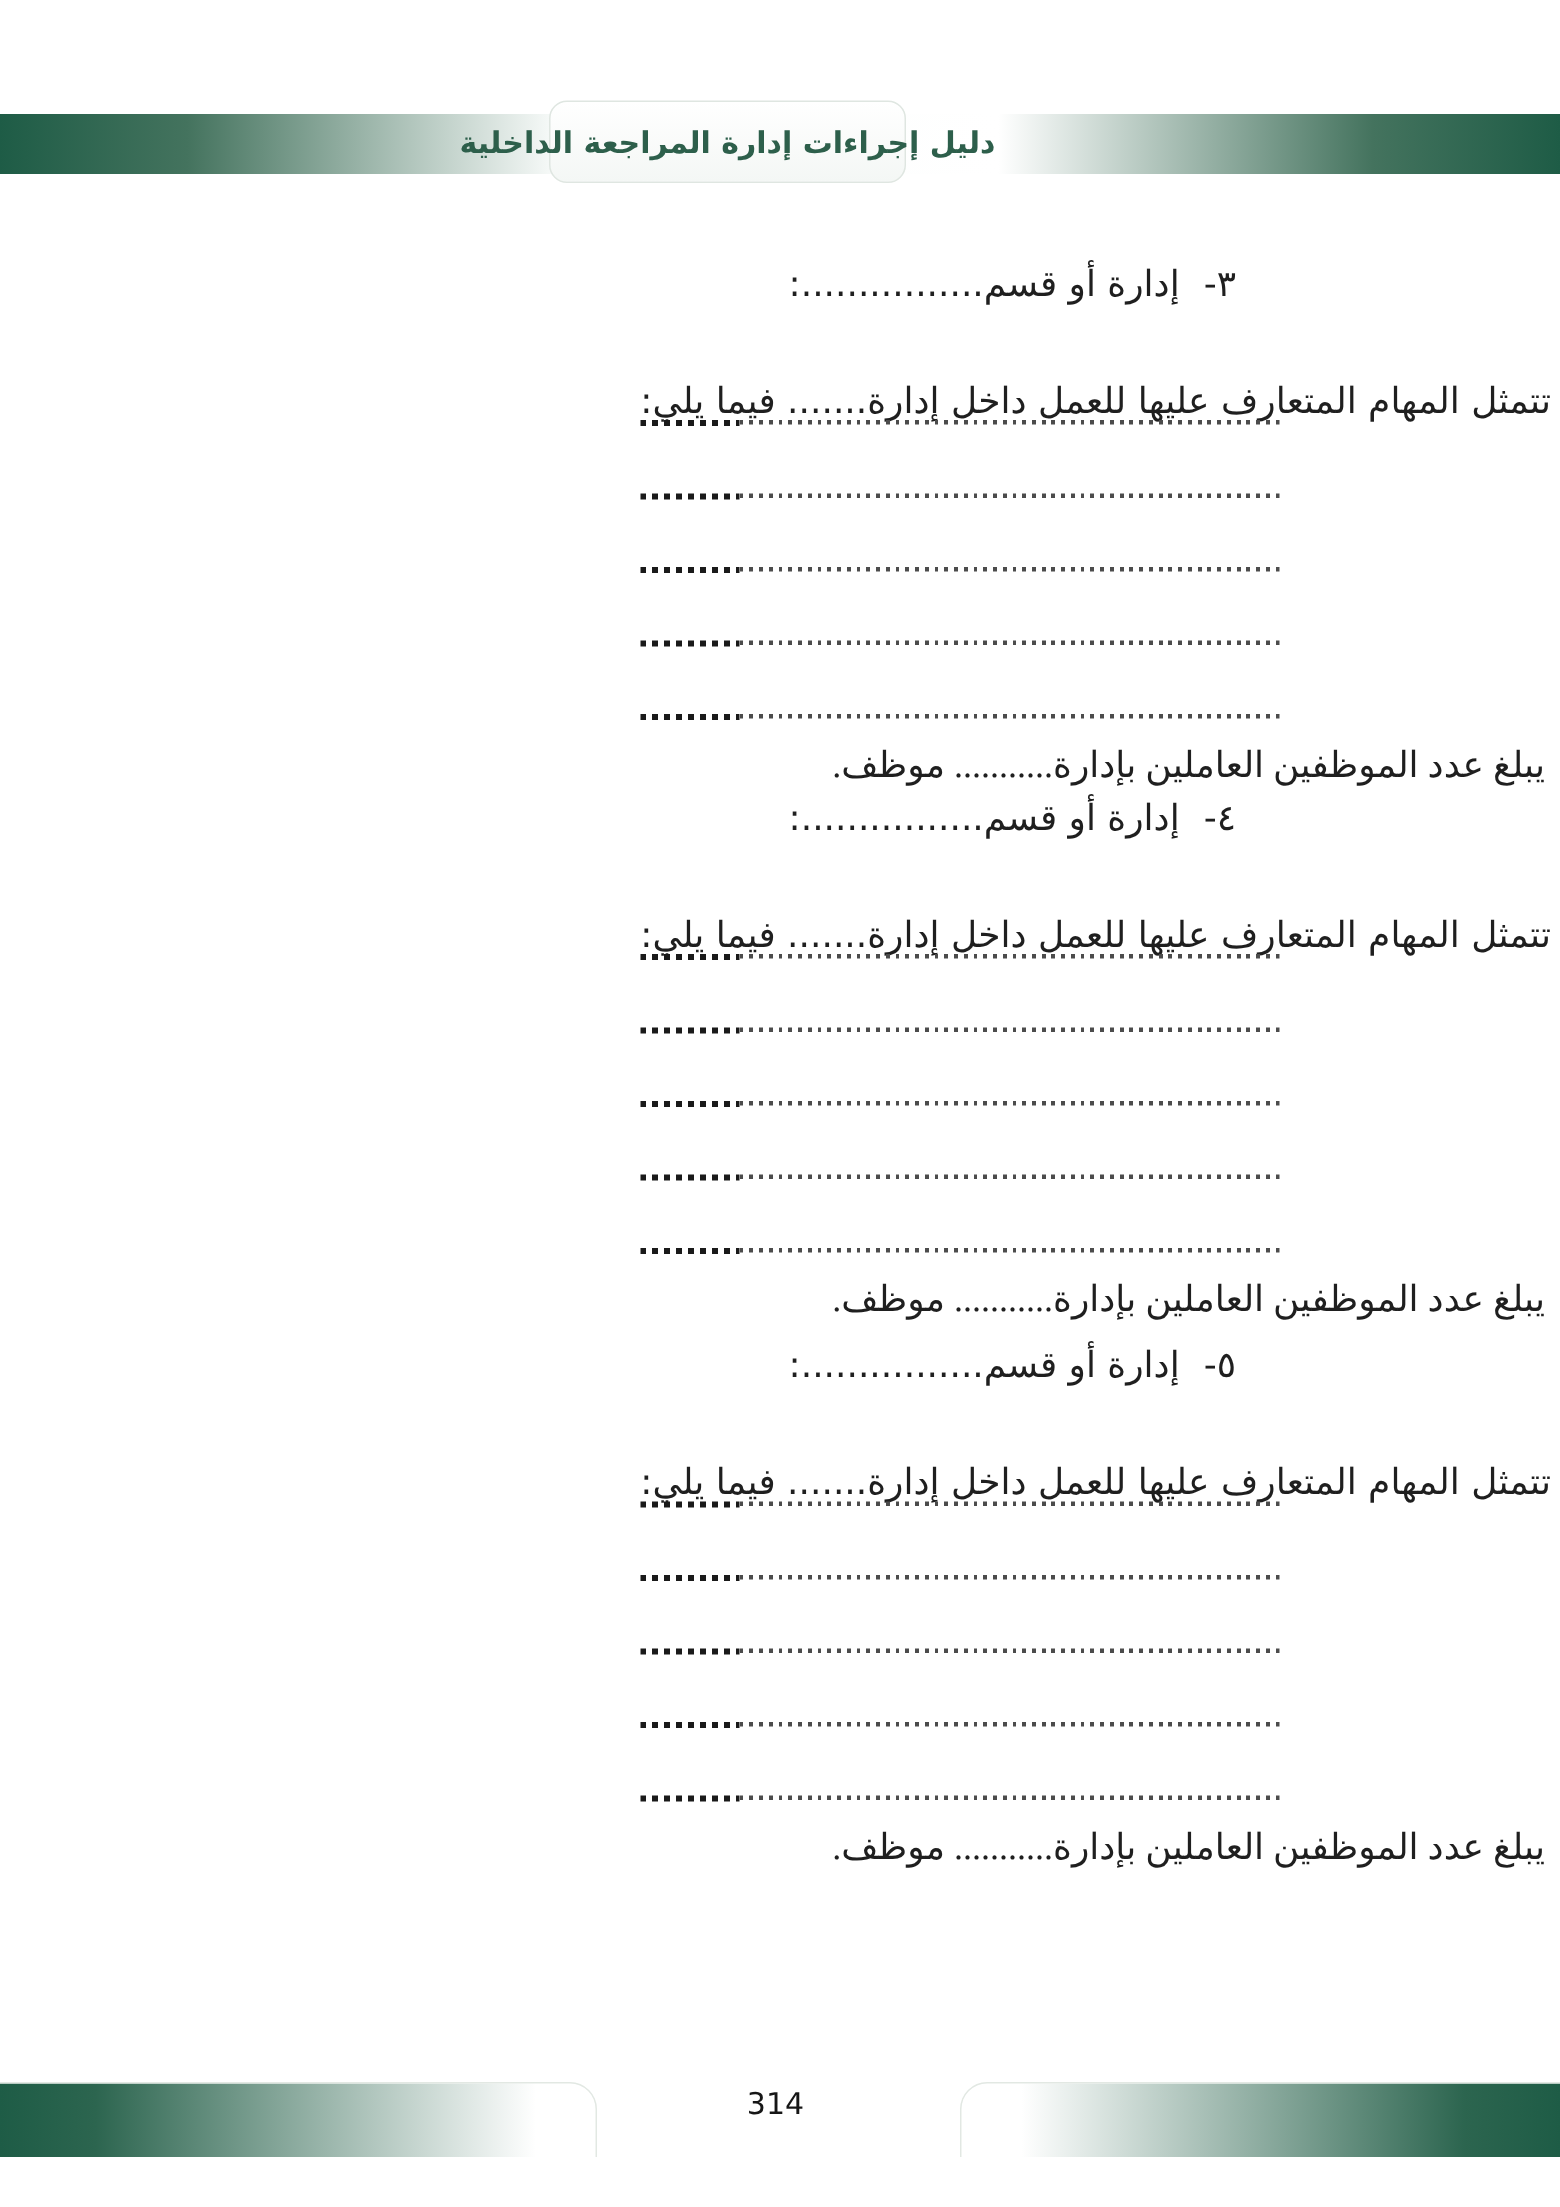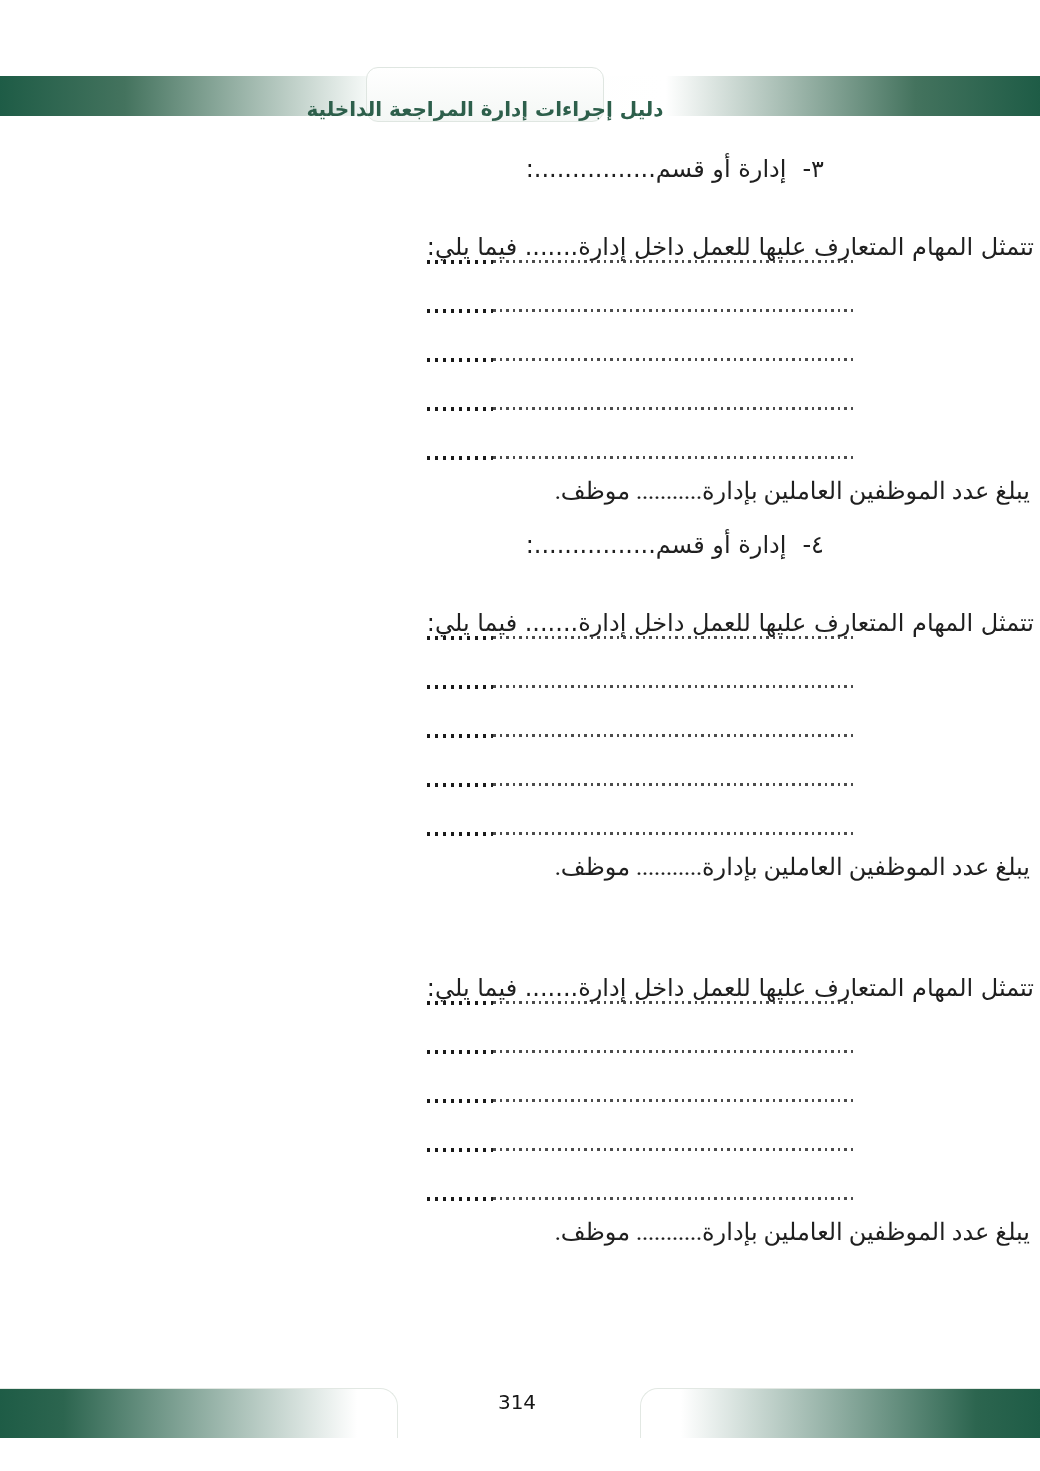--- a/index.html
+++ b/index.html
@@ -25,36 +25,36 @@
       #44735e 88%,
       var(--brand-green, #1E5C46) 100%);
   }
   .header-tab {
     position: absolute;
     top: 67px; left: 366px; width: 238px; height: 55px;
     background: linear-gradient(180deg, #ffffff 0%, #f4f7f5 100%);
     border: 1px solid #dfe6e1;
     border-radius: 12px;
     box-sizing: border-box;
-    display: flex; align-items: flex-end; justify-content: center;
+    display: flex; align-items: center; justify-content: center;
   }
   .page-title {
     direction: rtl;
     white-space: nowrap;
     font-size: 20px;
     font-weight: bold;
     color: var(--title-green, #2D5F4B);
   }
 
   
   .form-section {
     position: absolute;
     left: 0; right: 0; height: 366px;
   }
-  .form-section.s3 { top: 156px; padding-left: 28px; }
+  .form-section.s3 { top: 176px; padding-left: 28px; }
   .form-section.s4 { top: 532px; }
   .form-section.s5 { top: 897px; }
 
   .txt { direction: rtl; font-size: 24px; line-height: 30px; white-space: nowrap; }
 
   .item-line {
     position: absolute;
     top: -2px; right: 216px;
   }
   .item-marker { margin-left: 16px; }
@@ -182,20 +182,23 @@
         </div>
         <div class="dots-row" style="top: 299px;">
           <span class="dseg dseg-bold"></span>
           <span class="dseg dseg-fine"></span>
         </div>
       </div>
     <div class="txt count-line">يبلغ عدد الموظفين العاملين بإدارة........... موظف.</div>
   </div>
 
   <div class="form-section s5">
+    <div class="txt item-line">
+      <span class="item-marker">٥-</span><span>إدارة أو قسم................:</span>
+    </div>
     <div class="txt intro-line">تتمثل المهام المتعارف عليها للعمل داخل إدارة....... فيما يلي:</div>
     <div class="dots-area">
         <div class="dots-row" style="top: 103px;">
           <span class="dseg dseg-bold"></span>
           <span class="dseg dseg-fine"></span>
         </div>
         <div class="dots-row" style="top: 152px;">
           <span class="dseg dseg-bold"></span>
           <span class="dseg dseg-fine"></span>
         </div>

